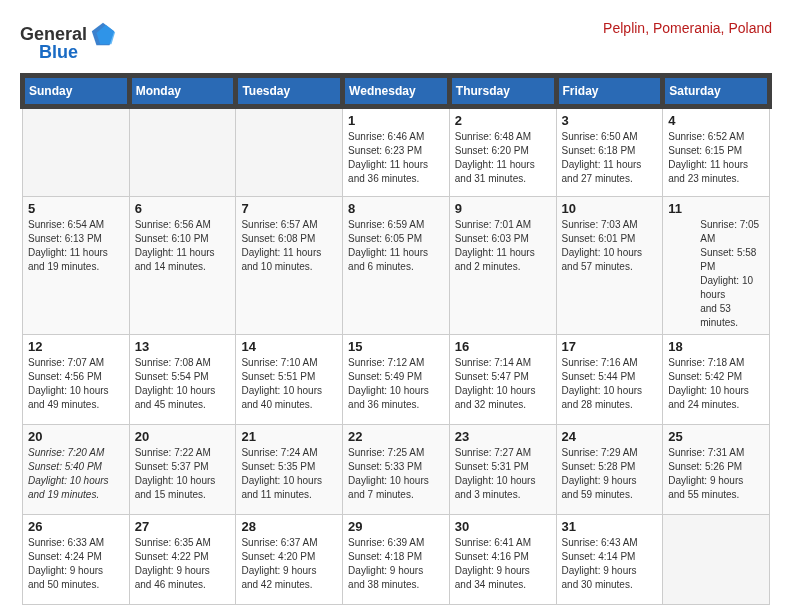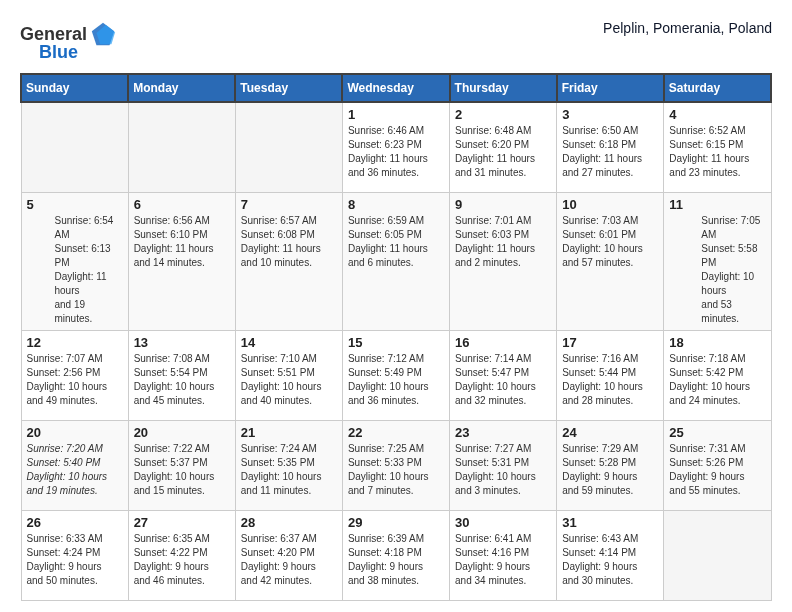--- a/index.html
+++ b/index.html
@@ -40,35 +40,35 @@
       text-align: right;
     }
     .month-title {
       font-size: 36px;
       font-weight: bold;
       color: #222;
       line-height: 1.1;
     }
     .subtitle {
       font-size: 14px;
-      color: #0f172a;
+      color: #b91c1c;
     }
     table {
       width: 100%;
       border-collapse: collapse;
       table-layout: fixed;
     }
     thead tr th {
       background-color: #2a6ab5;
       color: #fff;
       font-size: 12px;
       font-weight: bold;
       padding: 6px 4px;
       text-align: left;
-      border: 2px solid #404040;
+      border: 5px solid #404040;
     }
     tbody tr td {
       border: 1px solid #ccc;
       vertical-align: top;
       padding: 4px 5px;
       height: 90px;
       font-size: 10.5px;
       color: #222;
       background: #fff;
     }
@@ -157,21 +157,21 @@
           <span class="day-number">4</span>
           <div class="cell-text" style="white-space: pre-line;">Sunrise: 6:52 AM
 Sunset: 6:15 PM
 Daylight: 11 hours
 and 23 minutes.</div>
         </td>
       </tr>
       <tr>
         <td>
           <span class="day-number">5</span>
-          <div class="cell-text" style="white-space: pre-line; margin-left: 28px;">Sunrise: 6:54 AM
+          <div class="cell-text" style="white-space: pre-line;">Sunrise: 6:54 AM
 Sunset: 6:13 PM
 Daylight: 11 hours
 and 19 minutes.</div>
         </td>
         <td>
           <span class="day-number">6</span>
           <div class="cell-text" style="white-space: pre-line;">Sunrise: 6:56 AM
 Sunset: 6:10 PM
 Daylight: 11 hours
 and 14 minutes.</div>
@@ -209,21 +209,21 @@
           <div class="cell-text" style="white-space: pre-line; margin-left: 32px;">Sunrise: 7:05 AM
 Sunset: 5:58 PM
 Daylight: 10 hours
 and 53 minutes.</div>
         </td>
       </tr>
       <tr>
         <td>
           <span class="day-number">12</span>
           <div class="cell-text" style="white-space: pre-line;">Sunrise: 7:07 AM
-Sunset: 2:56 PM
+Sunset: 4:56 PM
 Daylight: 10 hours
 and 49 minutes.</div>
         </td>
         <td>
           <span class="day-number">13</span>
           <div class="cell-text" style="white-space: pre-line;">Sunrise: 7:08 AM
 Sunset: 5:54 PM
 Daylight: 10 hours
 and 45 minutes.</div>
         </td>

